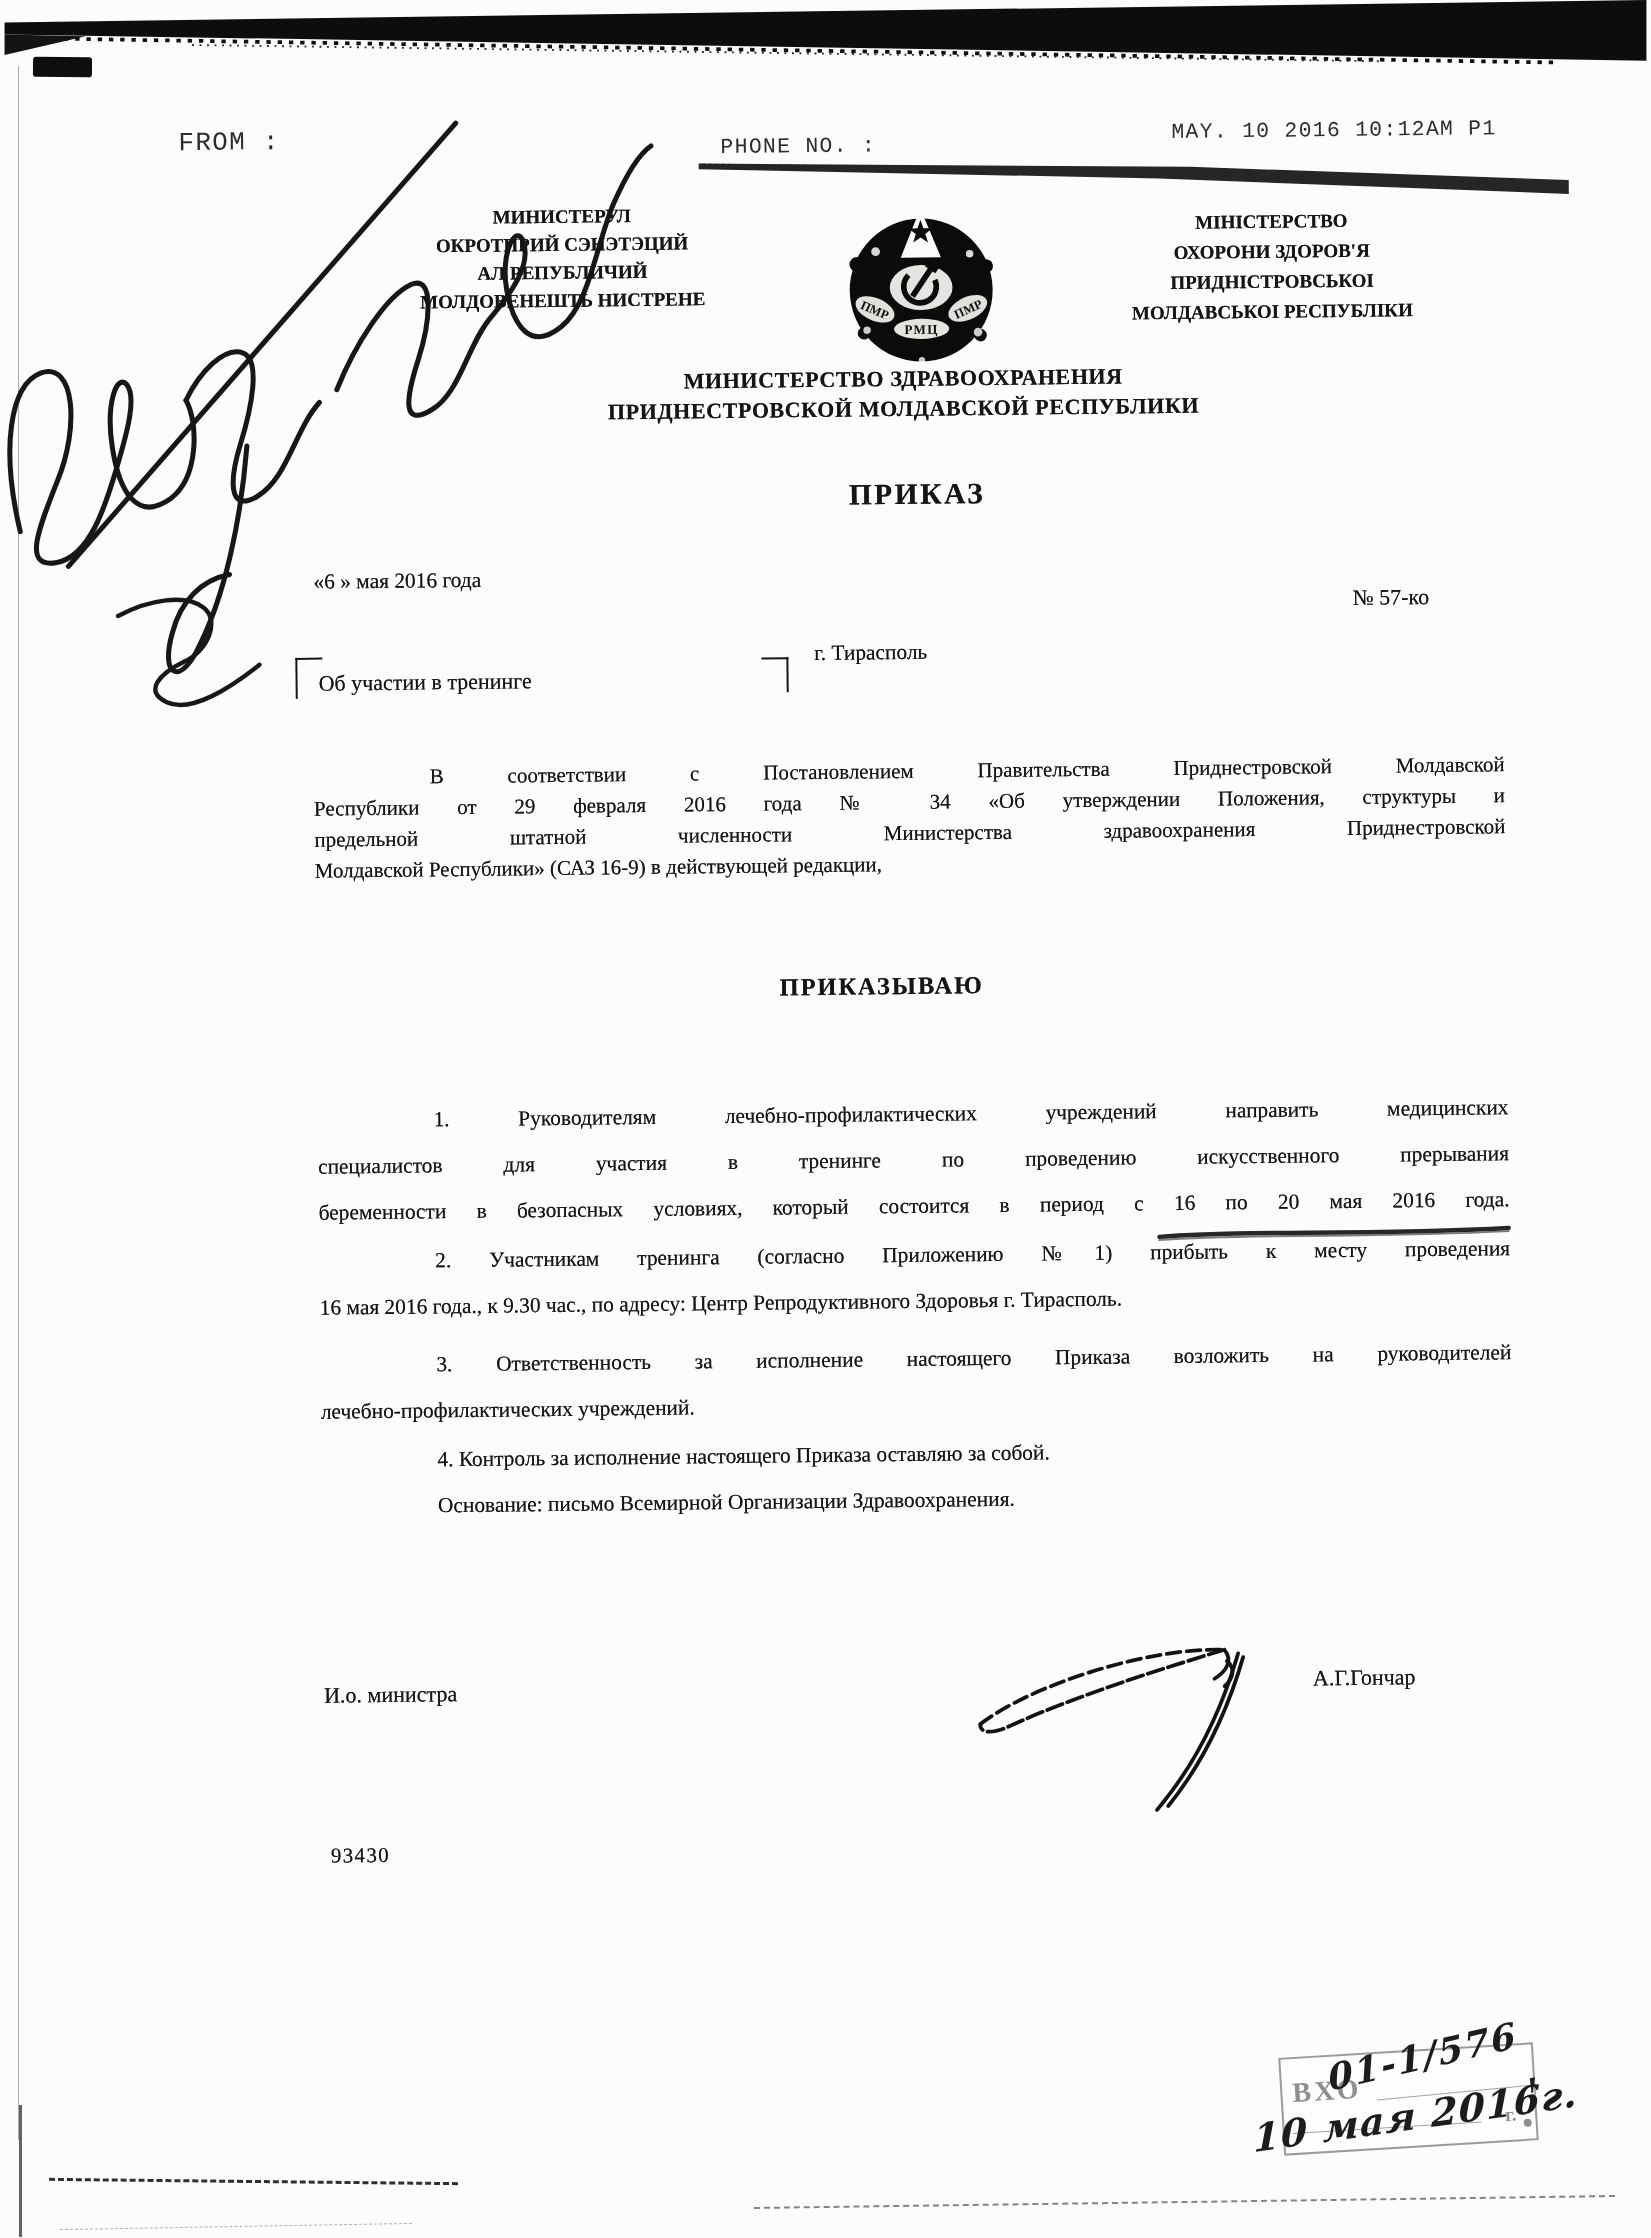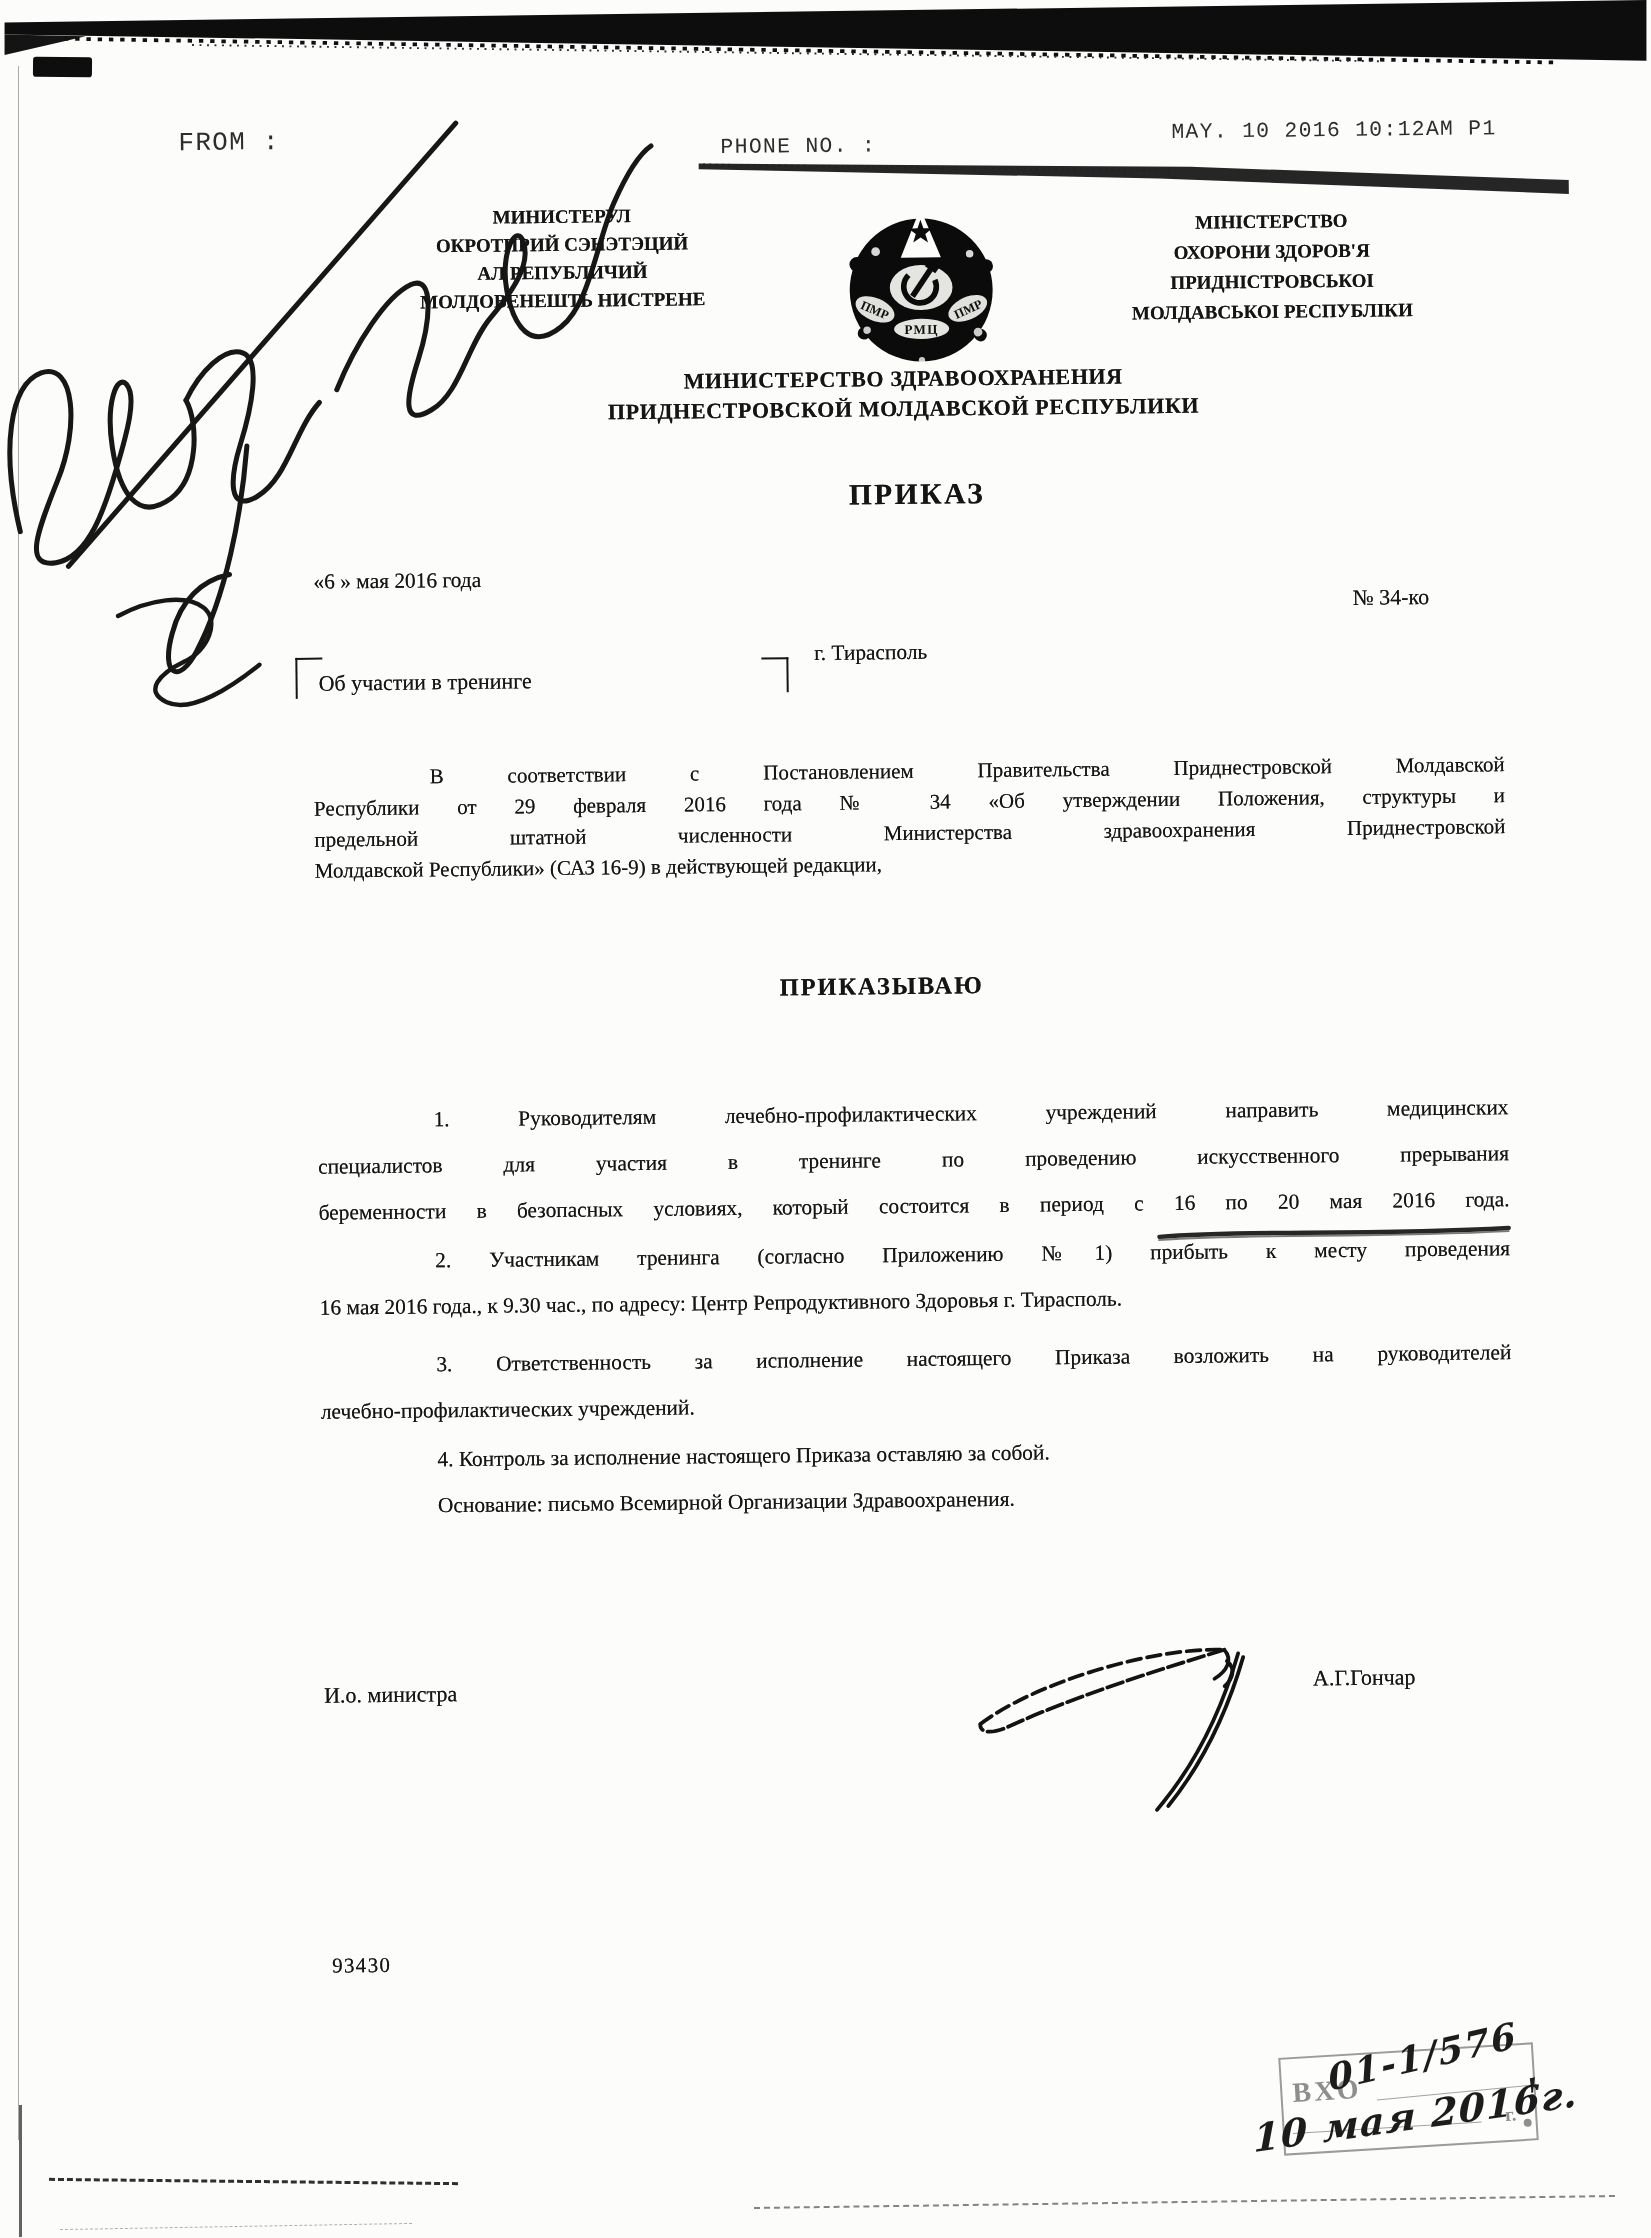--- a/index.html
+++ b/index.html
@@ -105,21 +105,21 @@
     </div>
 
     <div class="abs hdrcol ink" style="left:314px;top:365px;width:1194px;font-size:22px;line-height:30px;letter-spacing:0.6px;">
       <div>МИНИСТЕРСТВО ЗДРАВООХРАНЕНИЯ</div>
       <div>ПРИДНЕСТРОВСКОЙ МОЛДАВСКОЙ РЕСПУБЛИКИ</div>
     </div>
 
     <div class="abs ink" style="left:317px;top:479px;width:1213px;text-align:center;font-size:29.5px;font-weight:bold;letter-spacing:2.5px;">ПРИКАЗ</div>
 
     <div class="abs ink" style="left:319px;top:564px;font-size:21.4px;">«6 » мая 2016 года</div>
-    <div class="abs ink" style="left:1358px;top:591px;font-size:22px;">№ 34-ко</div>
+    <div class="abs ink" style="left:1358px;top:591px;font-size:22px;">№ 57-ко</div>
 
     <div class="abs ink" style="left:819px;top:641px;font-size:21.4px;">г. Тирасполь</div>
 
     <div class="abs bracket" style="left:300px;top:652px;width:25px;height:39px;border-top:2.5px solid;border-left:2.5px solid;"></div>
     <div class="abs ink" style="left:323px;top:665px;font-size:22px;">Об участии в тренинге</div>
     <div class="abs bracket" style="left:766px;top:657px;width:25px;height:33px;border-top:2.5px solid;border-right:2.5px solid;"></div>
 
     <div class="pre ink" style="top:757px;">
       <div class="line jl ind">В соответствии с Постановлением Правительства Приднестровской Молдавской</div>
       <div class="line jl">Республики от 29 февраля 2016 года № 34 «Об утверждении Положения, структуры и</div>
@@ -164,21 +164,21 @@
       <path d="M 58 172 C 140 110 330 52 448 58" stroke-dasharray="22 10"></path>
       <path d="M 448 58 C 380 78 220 124 104 176 C 76 189 56 186 58 172" stroke-dasharray="26 8"></path>
       <path d="M 448 58 C 462 74 452 92 432 104"></path>
       <path d="M 452 76 C 466 88 462 104 448 116"></path>
       <path d="M 470 64 C 444 150 404 232 348 300 L 338 312"></path>
       <path d="M 478 70 C 452 156 412 238 356 306"></path>
     </svg>
 
     <div class="abs ink" style="left:1306px;top:1671px;font-size:22px;">А.Г.Гончар</div>
 
-    <div class="abs ink" style="left:322px;top:1948px;font-size:21px;letter-spacing:1.3px;">93430</div>
+    <div class="abs ink" style="left:322px;top:1838px;font-size:21px;letter-spacing:1.3px;">93430</div>
 
   </div>
 
   <div class="abs" style="left:1281px;top:2050px;width:251px;height:94px;border:2.5px solid #9b9b9b;transform:rotate(-3.5deg);background:rgba(255,255,255,.25);">
     <div class="abs stamp-gray" style="left:10px;top:17.6px;font-size:28px;font-weight:bold;letter-spacing:3.8px;font-family:'Liberation Serif',serif;">ВХО</div>
     <div class="abs" style="left:94px;top:43px;width:151px;border-top:1.9px solid #a2a2a2;transform:rotate(-2deg);"></div>
     <div class="abs" style="left:7.5px;top:74px;width:189px;border-top:1.9px solid #a2a2a2;"></div>
     <div class="abs stamp-gray" style="left:221px;top:58px;font-size:19px;font-weight:bold;font-family:'Liberation Serif',serif;">г.</div>
     <div class="abs" style="left:239px;top:74px;width:8.2px;height:8.2px;border-radius:50%;background:#8f8f8f;"></div>
   </div>

